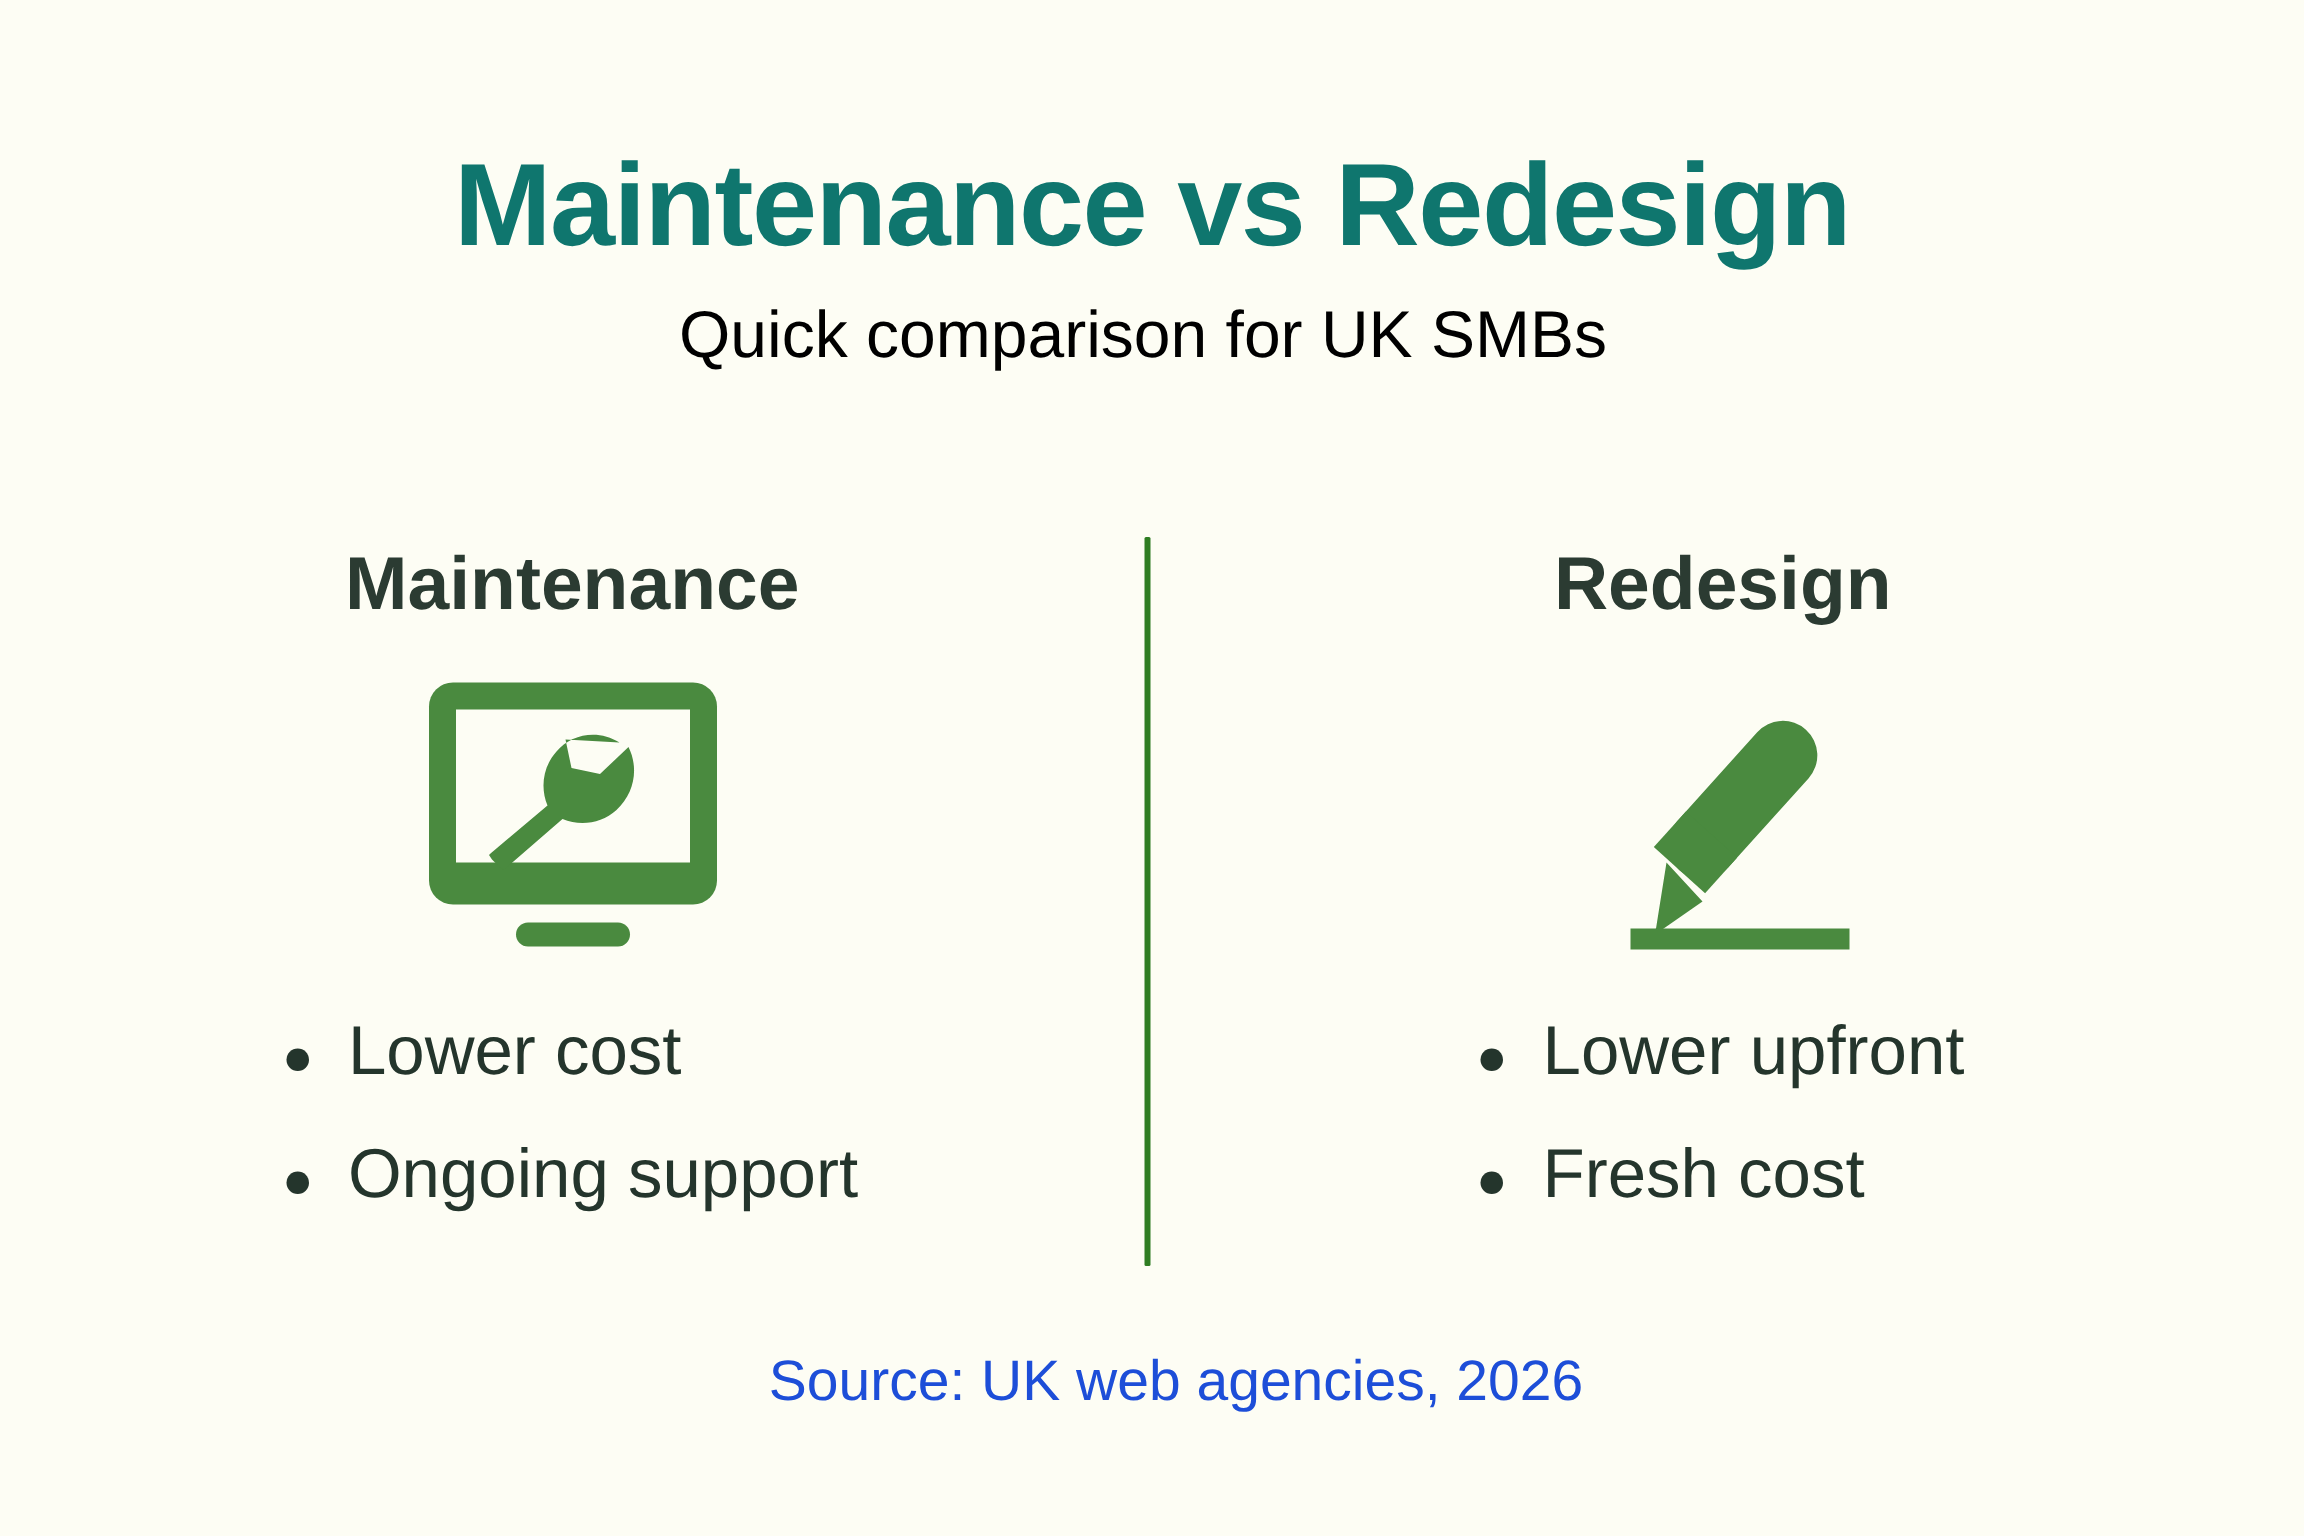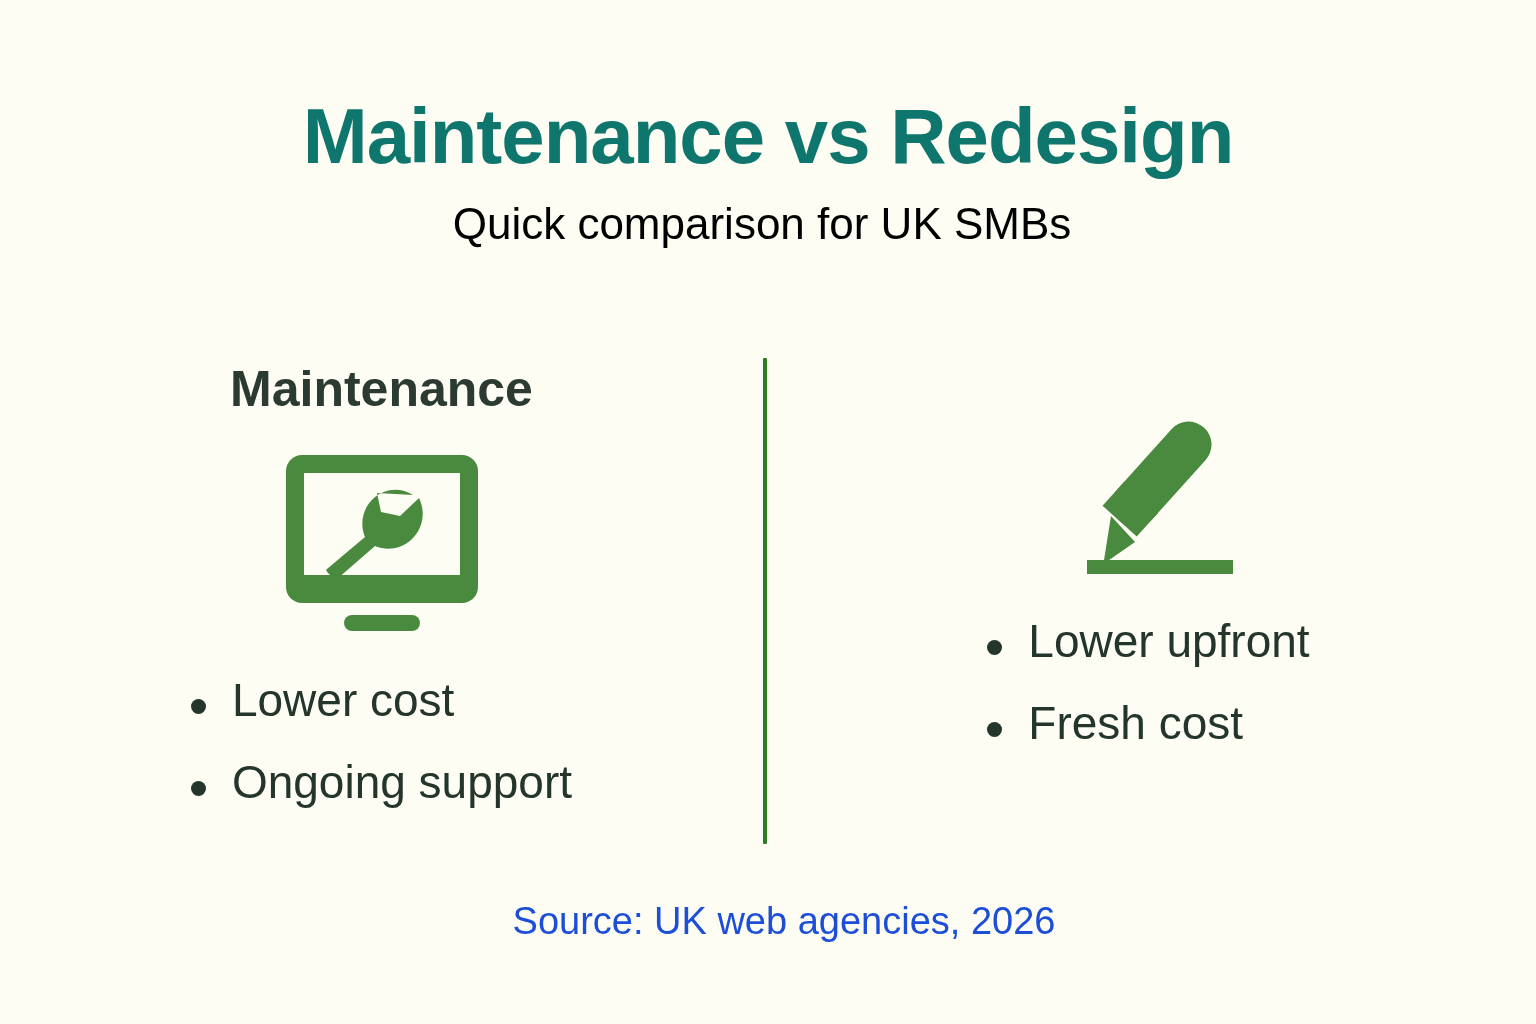--- a/index.html
+++ b/index.html
@@ -168,20 +168,21 @@
         <li class="bullet">
           <span class="dot"></span>
           <span>Ongoing support</span>
         </li>
       </ul>
     </div>
 
     <div class="divider"></div>
 
     <div class="column">
+      <h2 class="col-head">Redesign</h2>
 
       <div class="icon-wrap">
         <svg width="180" height="190" viewBox="0 0 180 190" aria-hidden="true">
 
           <g transform="rotate(42 90 95)">
             <rect x="68" y="14" width="46" height="126" rx="23" ry="23" fill="#4a8a3f"></rect>
 
             <rect x="68" y="108" width="46" height="32" fill="#4a8a3f"></rect>
           </g>
 

